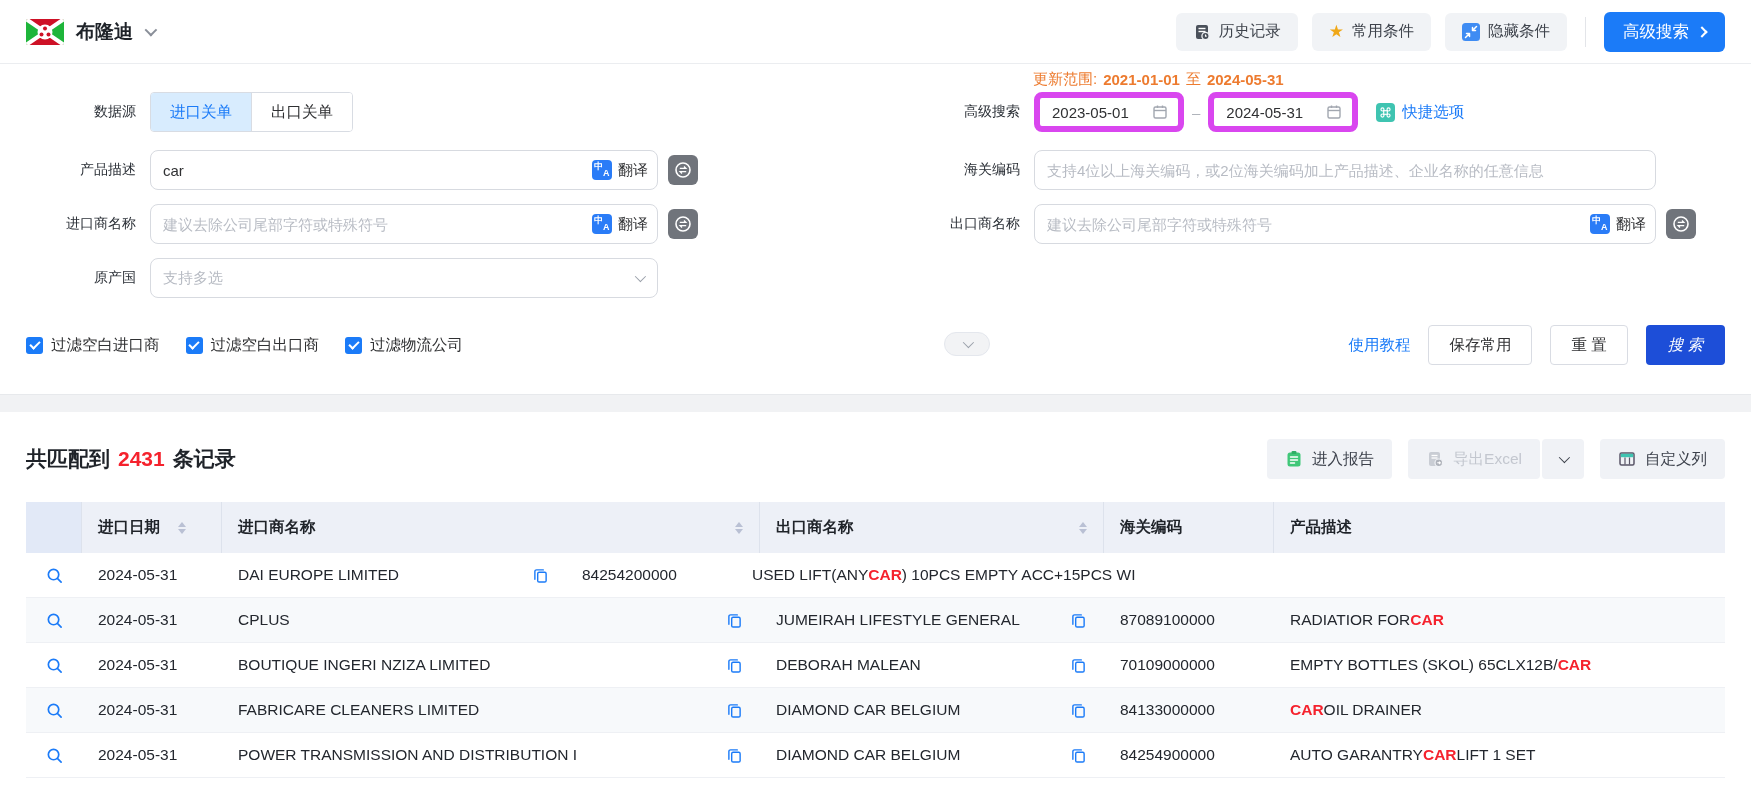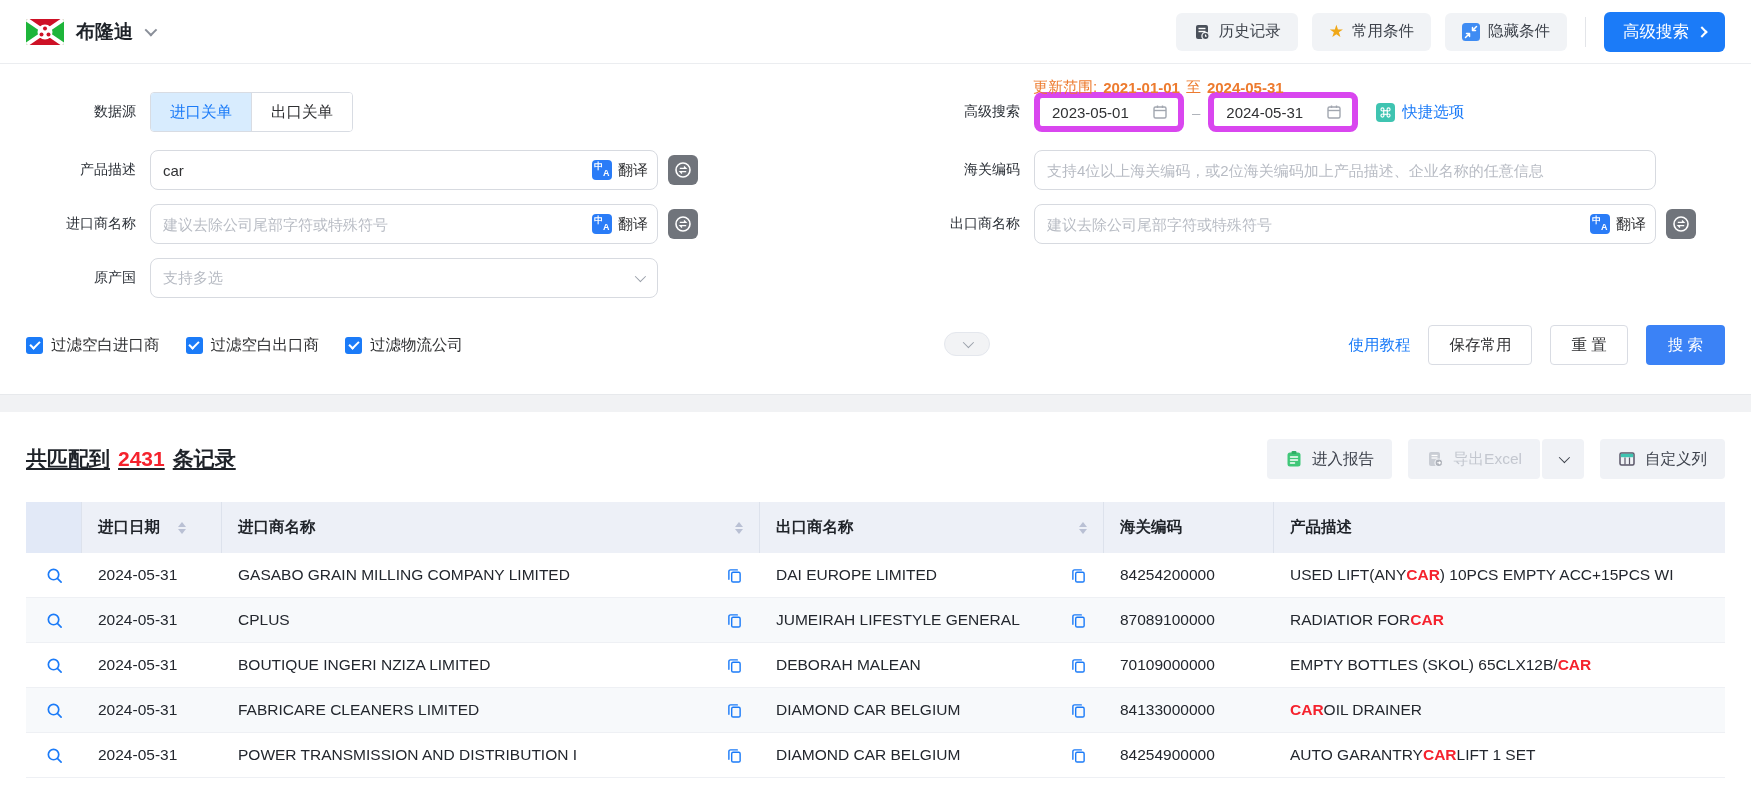--- a/index.html
+++ b/index.html
@@ -20,21 +20,21 @@
     cursor:pointer; font-family:inherit; }
   .vdiv { width:1px; height:30px; background:#e3e5e9; margin:0 4px; }
   .adv-btn { display:flex; align-items:center; gap:9px; height:40px; padding:0 19px;
     background:#1b7bf8; color:#fff; border:none; border-radius:6px; font-size:16.5px;
     cursor:pointer; font-family:inherit; }
   .chev-right { display:inline-block; width:8px; height:8px;
     border-right:2.2px solid #fff; border-top:2.2px solid #fff; transform:rotate(45deg); }
 
   
   .form { position:relative; padding:4px 26px 0; }
-  .update-range { position:absolute; left:1033px; top:12px; font-size:15px; color:#ed7b2f;
+  .update-range { position:absolute; left:1033px; top:4px; font-size:15px; color:#ed7b2f;
     height:22px; display:flex; align-items:center; gap:6px; }
   .update-range b { font-weight:700; }
   .spacer-update { height:24px; }
   .frow { display:flex; align-items:center; margin-bottom:14px; }
   .frow.r1 { margin-bottom:18px; }
   .flabel { width:110px; text-align:right; font-size:14px; color:#2a2f36; margin-right:14px; flex:0 0 auto; }
   .flabel.rlab { width:84px; margin-left:0; }
   .left-group { display:flex; align-items:center; width:910px; flex:0 0 auto; }
   .right-group { display:flex; align-items:center; }
 
@@ -83,29 +83,29 @@
   .cb::after { content:''; position:absolute; left:5.5px; top:2.5px; width:4px; height:8px;
     border-right:2px solid #fff; border-bottom:2px solid #fff; transform:rotate(45deg); }
   .cb-item span.lbl { margin-left:8px; font-size:15.5px; color:#303133; }
   .collapse-pill { position:absolute; left:918px; top:0; width:46px; height:24px;
     background:#f2f3f5; border:1px solid #e4e7ed; border-radius:12px;
     display:flex; align-items:center; justify-content:center; cursor:pointer; }
   .cbrow-right { margin-left:auto; display:flex; align-items:center; gap:18px; }
   .link { color:#1b7bf8; font-size:15.5px; cursor:pointer; text-decoration:none; }
   .obtn { height:40px; padding:0 20px; background:#fff; border:1px solid #d9dce3; border-radius:4px;
     font-size:15.5px; color:#303133; cursor:pointer; font-family:inherit; }
-  .pbtn { height:40px; padding:0 22px; background:#3b82f6; border:none; border-radius:4px;
-    font-size:15.5px; color:#fff; cursor:pointer; font-family:inherit; }
+  .pbtn { height:40px; padding:0 22px; background:#1d4ed8; border:none; border-radius:4px;
+    font-size:15.5px; color:#fff; cursor:pointer; font-family:inherit;font-style:italic; }
 
   .band { height:18px; background:#f1f2f4; border-top:1px solid #e7e9ec; margin-top:36px; }
 
   
   .results { padding:24px 26px 0; }
   .res-head { display:flex; align-items:center; height:46px; }
-  .res-title { font-size:21px; font-weight:700; color:#1f2329; display:flex; align-items:center; gap:8px;text-decoration:underline; }
+  .res-title { font-size:21px; font-weight:700; color:#1f2329; display:flex; align-items:center; gap:8px; }
   .res-title .count { color:#f5222d; }
   .res-actions { margin-left:auto; display:flex; align-items:center; gap:16px; }
   .abtn { display:flex; align-items:center; gap:9px; height:40px; padding:0 18px;
     background:#f0f2f6; border:none; border-radius:4px; font-size:15.5px; color:#3c414b;
     cursor:pointer; font-family:inherit; }
   .export-split { display:flex; align-items:center; gap:2px; }
   .abtn.disabled { color:#c3c7cf; cursor:not-allowed; }
   .export-caret { width:42px; padding:0; justify-content:center; }
 
   
@@ -444,29 +444,20 @@
   <div class="trow">
     <div class="bcell c1">
       <button class="icon-btn">
         <svg width="17" height="17" viewBox="0 0 18 18">
           <circle cx="8" cy="8" r="5.5" fill="none" stroke="#1b7bf8" stroke-width="1.8"></circle>
           <line x1="12.3" y1="12.3" x2="16" y2="16" stroke="#1b7bf8" stroke-width="1.8" stroke-linecap="round"></line>
         </svg>
       </button>
     </div>
     <div class="bcell c2">2024-05-31</div>
-    <div class="bcell c3 with-copy">
-      <span>GASABO GRAIN MILLING COMPANY LIMITED</span>
-      <button class="icon-btn">
-        <svg width="15" height="15" viewBox="0 0 16 16">
-          <rect x="5" y="4.5" width="9" height="10.5" rx="1.5" fill="none" stroke="#1b7bf8" stroke-width="1.5"></rect>
-          <path d="M11 2 H3.8 A1.8 1.8 0 0 0 2 3.8 V12" fill="none" stroke="#1b7bf8" stroke-width="1.5" stroke-linecap="round"></path>
-        </svg>
-      </button>
-    </div>
     <div class="bcell c4 with-copy">
       <span>DAI EUROPE LIMITED</span>
       <button class="icon-btn">
         <svg width="15" height="15" viewBox="0 0 16 16">
           <rect x="5" y="4.5" width="9" height="10.5" rx="1.5" fill="none" stroke="#1b7bf8" stroke-width="1.5"></rect>
           <path d="M11 2 H3.8 A1.8 1.8 0 0 0 2 3.8 V12" fill="none" stroke="#1b7bf8" stroke-width="1.5" stroke-linecap="round"></path>
         </svg>
       </button>
     </div>
     <div class="bcell c5">84254200000</div>

